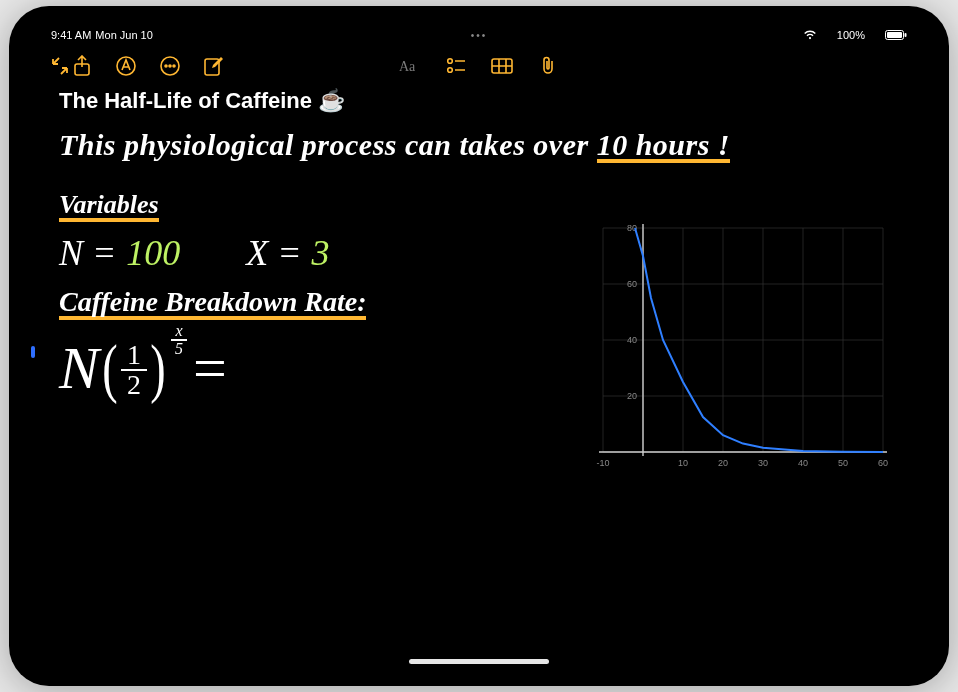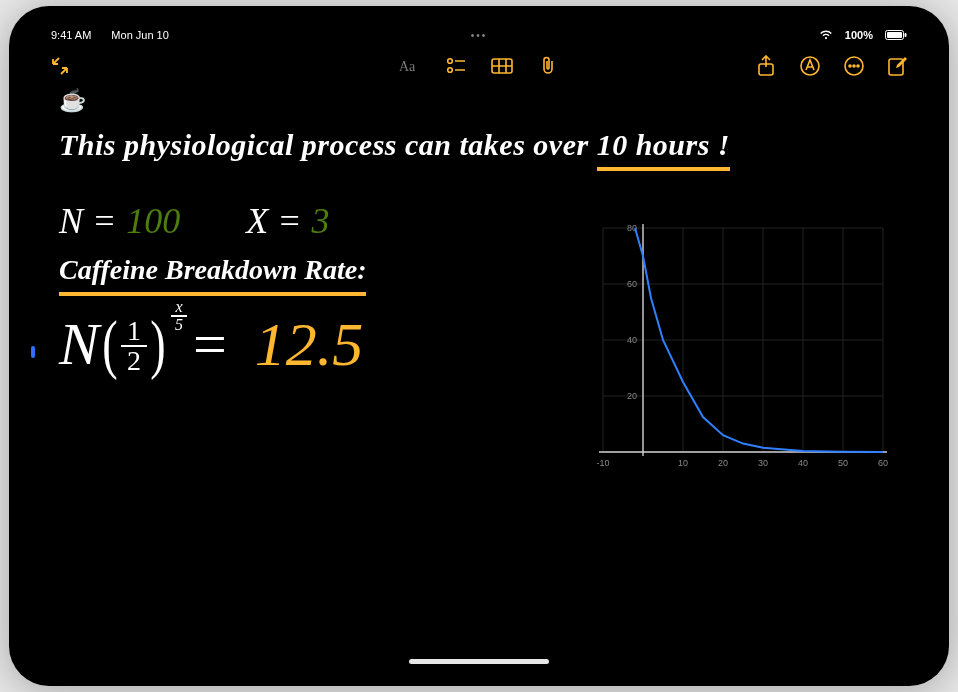--- a/index.html
+++ b/index.html
@@ -34,56 +34,56 @@
   }
   .status-bar {
     display: flex;
     justify-content: space-between;
     align-items: center;
     padding: 4px 20px 0 20px;
     font-size: 11px;
     color: #fff;
     height: 22px;
   }
-  .status-left { display: flex; gap: 20px; align-items: center; font-weight: 500;}
+  .status-left { display: flex; gap: 4px; align-items: center; font-weight: 500;}
   .status-center { position:absolute; left:50%; transform:translateX(-50%); color:#888; font-size:10px; letter-spacing:2px;}
-  .status-right { display: flex; align-items: center; gap: 12px; font-weight:700;}
+  .status-right { display: flex; align-items: center; gap: 20px; font-weight:400;}
   .wifi-icon, .battery-icon { display:inline-block; }
   .wifi-icon svg, .battery-icon svg { display:block; }
 
   .toolbar {
     display: flex;
-    justify-content: space-between;
+    justify-content: flex-start;
     align-items: center;
     padding: 6px 18px 2px 18px;
     height: 40px;
   }
   .toolbar-left, .toolbar-center, .toolbar-right { display:flex; align-items:center; gap:22px; }
   .toolbar-center { position:absolute; left:50%; transform:translateX(-50%); gap:24px;}
   .tool-icon { color:#ffb732; width:22px; height:22px; display:flex; align-items:center; justify-content:center; cursor:pointer;}
   .tool-icon.dim { color:#7a7a7a; }
   .tool-icon svg { display:block; }
 
   .note-header { padding: 4px 28px 4px 28px; }
   .note-title { color:#fff; font-size:22px; font-weight:700; margin:0; display:flex; align-items:center; gap:6px;}
   .note-subtitle { color:#ccc; font-size:13px; font-weight:500; margin-top:4px;}
 
   .canvas { position:relative; padding: 8px 28px; height: calc(100% - 150px);}
 
   .hw { font-family: "Snell Roundhand", "Brush Script MT", "Comic Sans MS", cursive; color:#fff; font-weight:600;}
   .line-main { font-size:30px; font-style:italic; letter-spacing:0.5px; margin-top:2px;}
-  .underline-yellow { background: linear-gradient(to top, #ffb732 0, #ffb732 4px, transparent 4px); padding-bottom:10px;}
+  .underline-yellow { background: linear-gradient(to top, #ffb732 0, #ffb732 4px, transparent 4px); padding-bottom:2px;}
   .italic-strong{ font-style:italic; font-weight:700;}
 
   .row-vars { margin-top:28px; display:flex; gap:40px; align-items:flex-start;}
   .vars-col {}
   .label-var { font-size:26px; font-style:italic; display:inline-block; }
   .eqline { font-size:36px; margin-top:6px; display:flex; align-items:center; gap:10px; font-style:italic;}
   .eqline .wht { color:#fff; font-family:"Snell Roundhand","Comic Sans MS",cursive;}
-  .eqline .blue { color:#4d7c0f; font-family:"Snell Roundhand","Comic Sans MS",cursive;}
+  .eqline .blue { color:#bef264; font-family:"Snell Roundhand","Comic Sans MS",cursive;}
   .vars-row { display:flex; gap:66px; align-items:baseline; margin-top:4px;}
 
   .rate-section { margin-top:12px; }
   .rate-label { font-size:28px; font-style:italic; display:inline-block;}
   .formula-row { display:flex; align-items:center; gap:12px; margin-top:10px;}
   .formula { font-size:60px; color:#fff; font-family:"Times New Roman", serif; font-style:italic; display:flex; align-items:center;}
   .frac { display:inline-flex; flex-direction:column; align-items:center; font-size:28px; line-height:1; font-style:normal; transform:translateY(2px);}
   .frac .num { border-bottom:2.5px solid #fff; padding:0 6px;}
   .frac .den { padding:0 6px;}
   .sup-frac { display:inline-flex; flex-direction:column; align-items:center; font-size:16px; line-height:1; transform:translateY(-28px); margin-left:2px;}
@@ -190,31 +190,33 @@
           <svg width="22" height="22" viewBox="0 0 22 22" stroke="#ffb732" stroke-width="1.6" fill="none">
               <rect x="2" y="4" width="14" height="16" rx="2"></rect>
               <path d="M18 2l2 2-8 8-3 1 1-3z" fill="#ffb732" stroke="none"></path>
             </svg>
         </span>
       </div>
     </div>
 
     <div class="note-header">
       <h1 class="note-title">
+        <span>The Half-Life of Caffeine</span>
         <span>☕️</span>
       </h1>
     </div>
 
     <div class="canvas">
       <div class="hw line-main">
         <span>This physiological process can takes over </span><span class="underline-yellow italic-strong">10 hours !</span>
       </div>
 
       <div class="row-vars">
         <div class="vars-col">
+          <span class="hw label-var underline-yellow">Variables</span>
           <div class="vars-row">
             <div class="eqline">
               <span class="wht">N =</span>
               <span class="blue">100</span>
             </div>
             <div class="eqline">
               <span class="wht">X =</span>
               <span class="blue">3</span>
             </div>
           </div>
@@ -229,21 +231,20 @@
                   <span class="num">1</span>
                   <span class="den">2</span>
                 </span>
                 <span class="paren">)</span>
                 <span class="sup-frac">
                   <span class="num">x</span>
                   <span class="den">5</span>
                 </span>
                 <span style="font-style:normal; margin:0 6px;">=</span>
               </span>
-              <span class="result">12.5</span>
             </div>
           </div>
         </div>
       </div>
 
       <div class="graph">
         <svg id="chart-svg" width="330" height="260" viewBox="0 0 330 260">
             <line x1="40" y1="10" x2="40" y2="234" stroke="#3b3b3b" stroke-width="0.6"></line>
             <line x1="80" y1="10" x2="80" y2="234" stroke="#3b3b3b" stroke-width="0.6"></line>
             <line x1="120" y1="10" x2="120" y2="234" stroke="#3b3b3b" stroke-width="0.6"></line>

